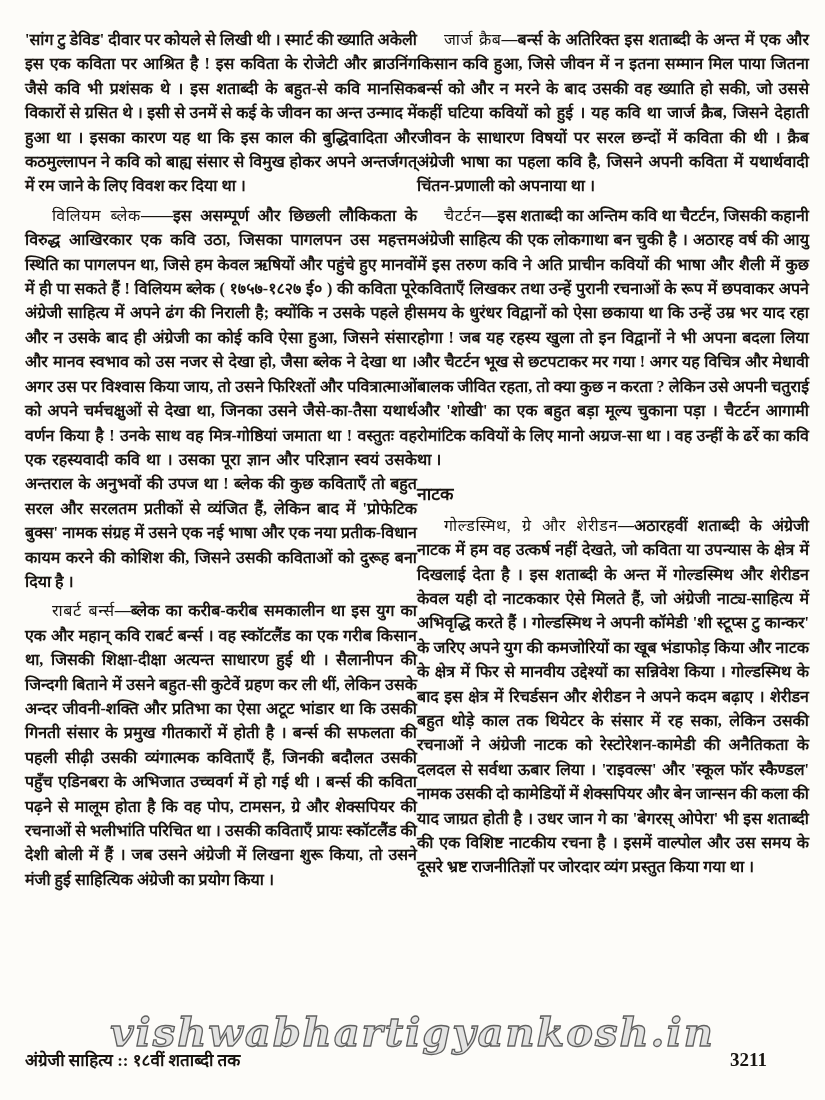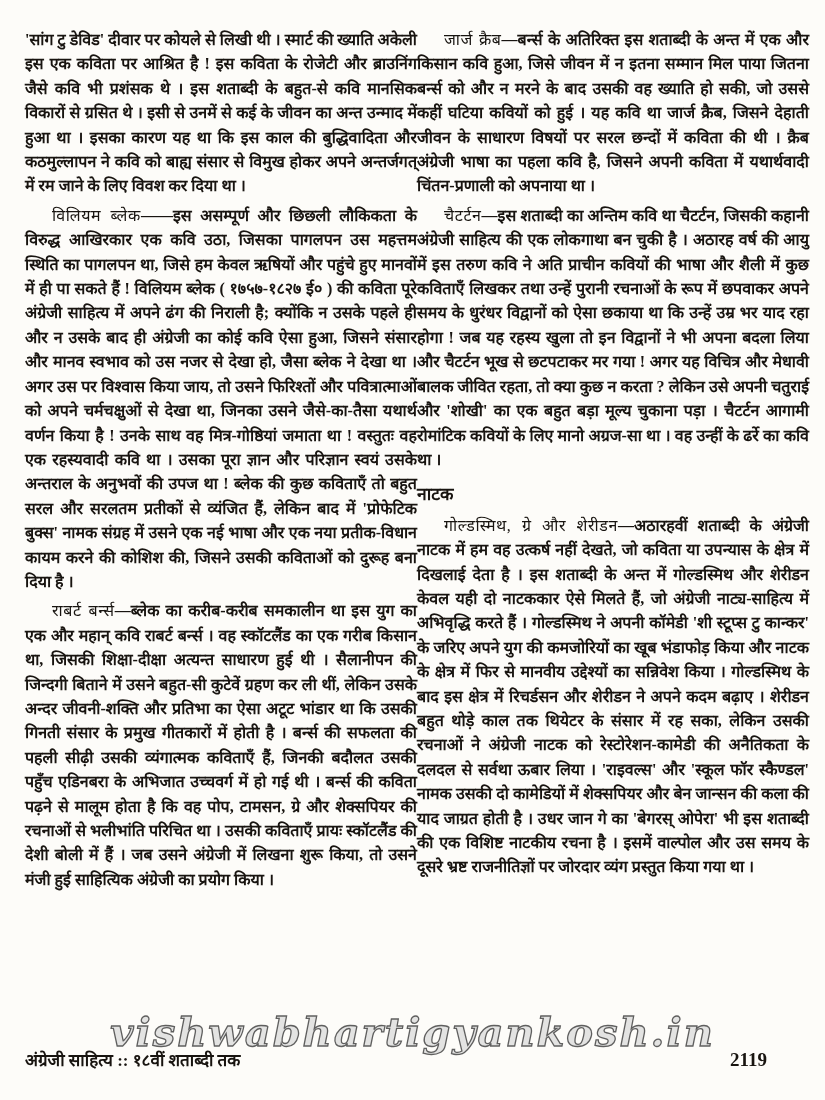--- a/index.html
+++ b/index.html
@@ -92,14 +92,14 @@
       <p><span class="lead">गोल्डस्मिथ, ग्रे और शेरीडन</span><span>—</span><span>अठारहवीं शताब्दी के अंग्रेजी नाटक में हम वह उत्कर्ष नहीं देखते, जो कविता या उपन्यास के क्षेत्र में दिखलाई देता है । इस शताब्दी के अन्त में गोल्डस्मिथ और शेरीडन केवल यही दो नाटककार ऐसे मिलते हैं, जो अंग्रेजी नाट्य-साहित्य में अभिवृद्धि करते हैं । गोल्डस्मिथ ने अपनी कॉमेडी 'शी स्टूप्स टु कान्कर' के जरिए अपने युग की कमजोरियों का खूब भंडाफोड़ किया और नाटक के क्षेत्र में फिर से मानवीय उद्देश्यों का सन्निवेश किया । गोल्डस्मिथ के बाद इस क्षेत्र में रिचर्डसन और शेरीडन ने अपने कदम बढ़ाए । शेरीडन बहुत थोड़े काल तक थियेटर के संसार में रह सका, लेकिन उसकी रचनाओं ने अंग्रेजी नाटक को रेस्टोरेशन-कामेडी की अनैतिकता के दलदल से सर्वथा ऊबार लिया । 'राइवल्स' और 'स्कूल फॉर स्कैण्डल' नामक उसकी दो कामेडियों में शेक्सपियर और बेन जान्सन की कला की याद जाग्रत होती है । उधर जान गे का 'बेगरस् ओपेरा' भी इस शताब्दी की एक विशिष्ट नाटकीय रचना है । इसमें वाल्पोल और उस समय के दूसरे भ्रष्ट राजनीतिज्ञों पर जोरदार व्यंग प्रस्तुत किया गया था ।</span></p>
     </div>
 
   </div>
 </div>
 
 <div class="watermark">vishwabhartigyankosh.in</div>
 
 <div class="footer">
   <span class="footer-left">अंग्रेजी साहित्य :: १८वीं शताब्दी तक</span>
-  <span class="page-number">2119</span>
+  <span class="page-number">3211</span>
 </div>
 
 </body></html>

